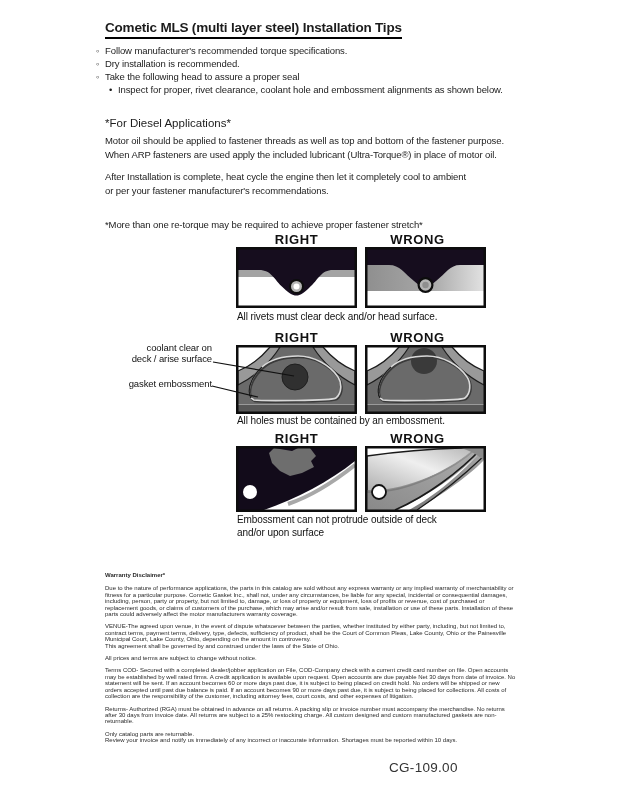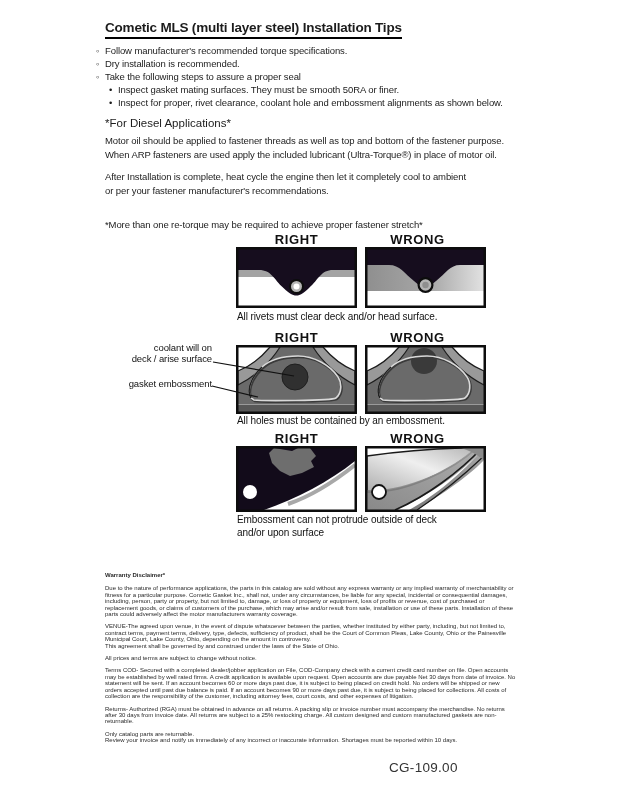--- a/index.html
+++ b/index.html
@@ -47,22 +47,21 @@
 </head>
 <body>
 
 <div class="page">
 
   <div class="abs title">Cometic MLS (multi layer steel) Installation Tips</div>
 
   <div class="abs tips">
     <div class="tip-item">Follow manufacturer's recommended torque specifications.</div>
     <div class="tip-item">Dry installation is recommended.</div>
-    <div class="tip-item">Take the following steps to assure a proper seal</div>
-    <div class="tip-sub">Inspect gasket mating surfaces.  They must be smooth 50RA or finer.</div>
+    <div class="tip-item">Take the following head to assure a proper seal</div>
     <div class="tip-sub">Inspect for proper, rivet clearance, coolant hole and embossment alignments as shown below.</div>
   </div>
 
   <div class="abs diesel-head">*For Diesel Applications*</div>
   <div class="abs para p1">
     <span>Motor oil should be applied to fastener threads as well as top and bottom of the fastener purpose.</span>
     <span>When ARP fasteners are used apply the included lubricant (Ultra-Torque®) in place of motor oil.</span>
   </div>
   <div class="abs para p2">
     <span>After Installation is complete, heat cycle the engine then let it completely cool to ambient</span>
@@ -143,21 +142,21 @@
         <path d="M15,53 C11,47 13,34 26,22 C36,13 52,11 62,11 C78,11 94,20 102,32 C106,38 106,48 100,53 C96,56 24,56 18,55 Z" fill="none" stroke="#3a3a3a" stroke-width="2.4" transform="translate(0.9,1.1)"></path>
         <path d="M15,53 C11,47 13,34 26,22 C36,13 52,11 62,11 C78,11 94,20 102,32 C106,38 106,48 100,53 C96,56 24,56 18,55 Z" fill="none" stroke="#d9d9d9" stroke-width="1.6"></path>
         <path d="M15,53 C11,47 13,34 26,22" fill="none" stroke="#222222" stroke-width="1.6"></path>
       </g>
       <rect x="1.25" y="1.25" width="118.5" height="66.5" fill="none" stroke="#0d0d0d" stroke-width="2.5"></rect>
     </svg>
   </div>
   <div class="abs caption cap-r2">All holes must be contained by an embossment.</div>
 
   <div class="abs annot ann1">
-    <span>coolant will on</span><br>
+    <span>coolant clear on</span><br>
     <span>deck / arise surface</span>
   </div>
   <div class="abs annot ann2">gasket embossment</div>
   <svg class="abs" style="left:205px;top:350px;" width="100" height="55" viewBox="0 0 100 55">
     <line x1="8" y1="12" x2="89" y2="26" stroke="#111111" stroke-width="1.2"></line>
     <line x1="7" y1="36" x2="53" y2="47" stroke="#111111" stroke-width="1.2"></line>
   </svg>
 
   <div class="abs fig-labels lab-r3">
     <span>RIGHT</span>

